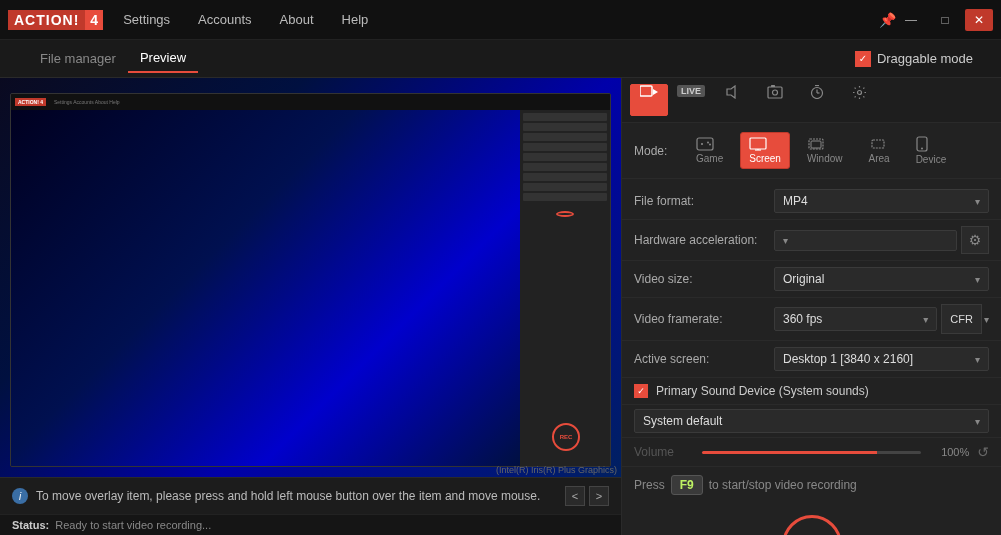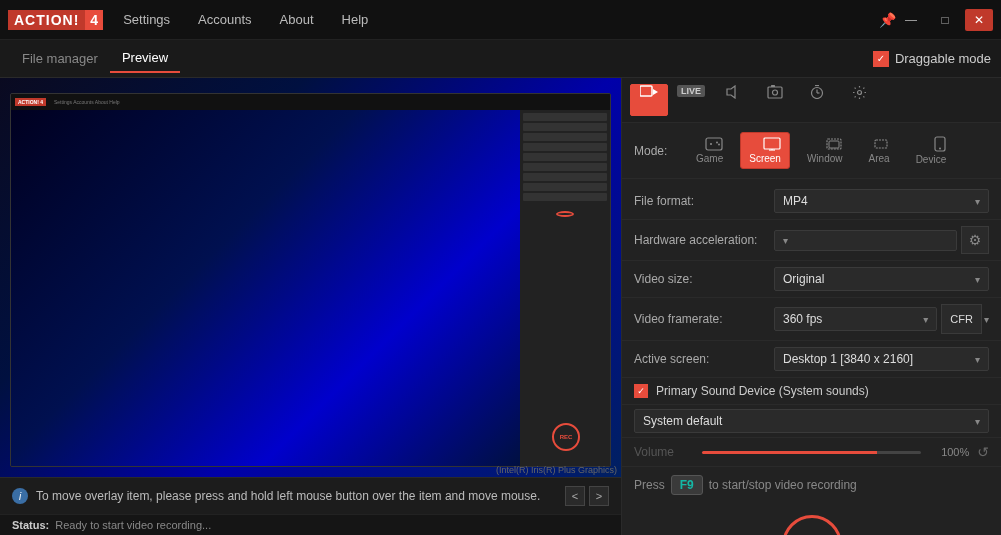--- a/index.html
+++ b/index.html
@@ -71,21 +71,21 @@
     }
     .title-btn.close { background: #c0392b; color: white; }
     .pin-icon { color: #888; font-size: 14px; }
 
     
     .tabbar {
       display: flex;
       align-items: center;
       background: #1a1a1a;
       height: 38px;
-      padding: 0 10px;
+      padding: 0 28px;
       border-bottom: 1px solid #2a2a2a;
     }
     .tab {
       color: #888;
       padding: 6px 12px;
       cursor: pointer;
       font-size: 13px;
     }
     .tab.active {
       color: white;
@@ -311,21 +311,21 @@
       border-bottom: 1px solid #2a2a2a;
     }
     .mode-label {
       color: #aaa;
       font-size: 12px;
       width: 45px;
     }
     .mode-btn {
       display: flex;
       flex-direction: column;
-      align-items: flex-end;
+      align-items: flex-start;
       padding: 4px 8px;
       cursor: pointer;
       border-radius: 3px;
       color: #888;
       font-size: 10px;
       gap: 2px;
       border: 1px solid transparent;
     }
     .mode-btn.active {
       background: #e74c3c;
@@ -435,21 +435,21 @@
       padding: 8px 12px;
       gap: 6px;
       color: #888;
       font-size: 12px;
     }
     .key-badge {
       background: #3a3a3a;
       border: 1px solid #555;
       border-radius: 3px;
       padding: 2px 8px;
-      color: #14b8a6;
+      color: #bef264;
       font-size: 12px;
       font-weight: bold;
     }
 
     .rec-area {
       display: flex;
       justify-content: center;
       padding: 12px;
     }
     .rec-button {

